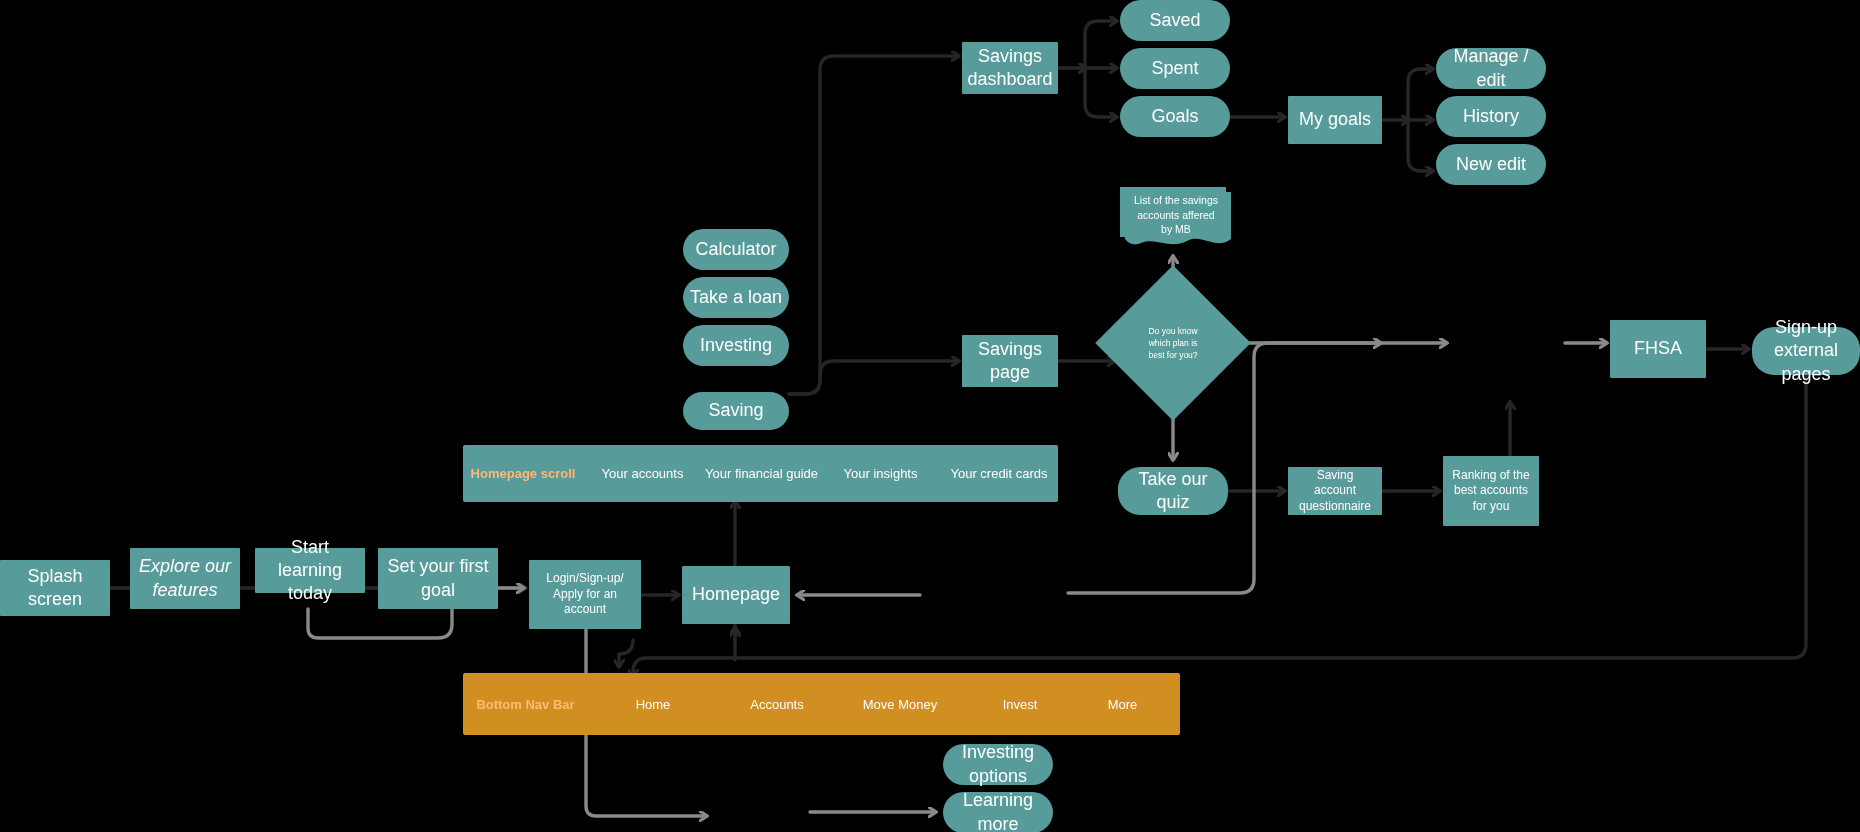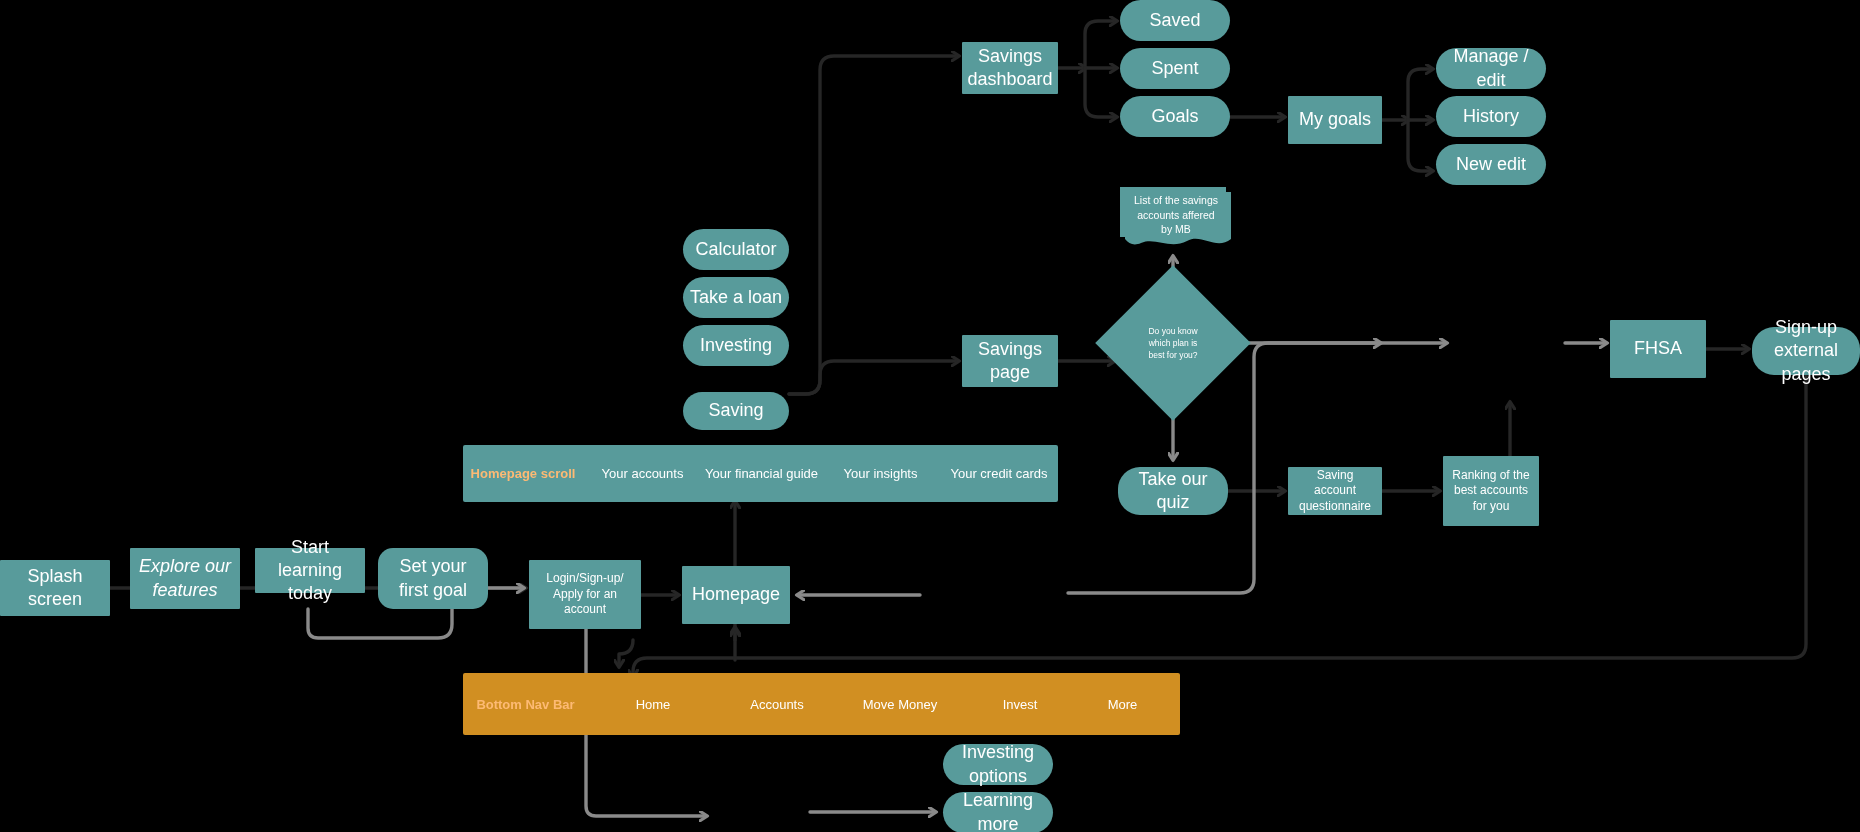--- a/index.html
+++ b/index.html
@@ -239,21 +239,21 @@
   <div class="barlabel" style="left:702px; top:445px; width:119px; height:57px;">Your financial guide</div>
   <div class="barlabel" style="left:821px; top:445px; width:119px; height:57px;">Your insights</div>
   <div class="barlabel" style="left:940px; top:445px; width:118px; height:57px;">Your credit cards</div>
 
   <div class="node rect mid" style="left:0px; top:560px; width:110px; height:56px;">Splash screen</div>
 
   <div class="node rect mid" style="left:130px; top:548px; width:110px; height:61px;font-style:italic;">Explore our features</div>
 
   <div class="node rect mid" style="left:255px; top:548px; width:110px; height:45px;">Start learning today</div>
 
-  <div class="node rect mid" style="left:378px; top:548px; width:110px; height:61px;border-radius:15px;">Set your first goal</div>
+  <div class="node rect mid" style="left:378px; top:548px; width:120px; height:61px;">Set your first goal</div>
 
   <div class="node rect small" style="left:529px; top:560px; width:112px; height:69px;">Login/Sign-up/
 Apply for an
 account</div>
 
   <div class="node rect mid" style="left:682px; top:566px; width:108px; height:58px;">Homepage</div>
 
   <div class="node bar navbar" style="left:463px; top:673px; width:717px; height:62px;"></div>
   <div class="barlabel dark" style="left:463px; top:673px; width:125px; height:62px;">Bottom Nav Bar</div>
   <div class="barlabel" style="left:588px; top:673px; width:130px; height:62px;">Home</div>

